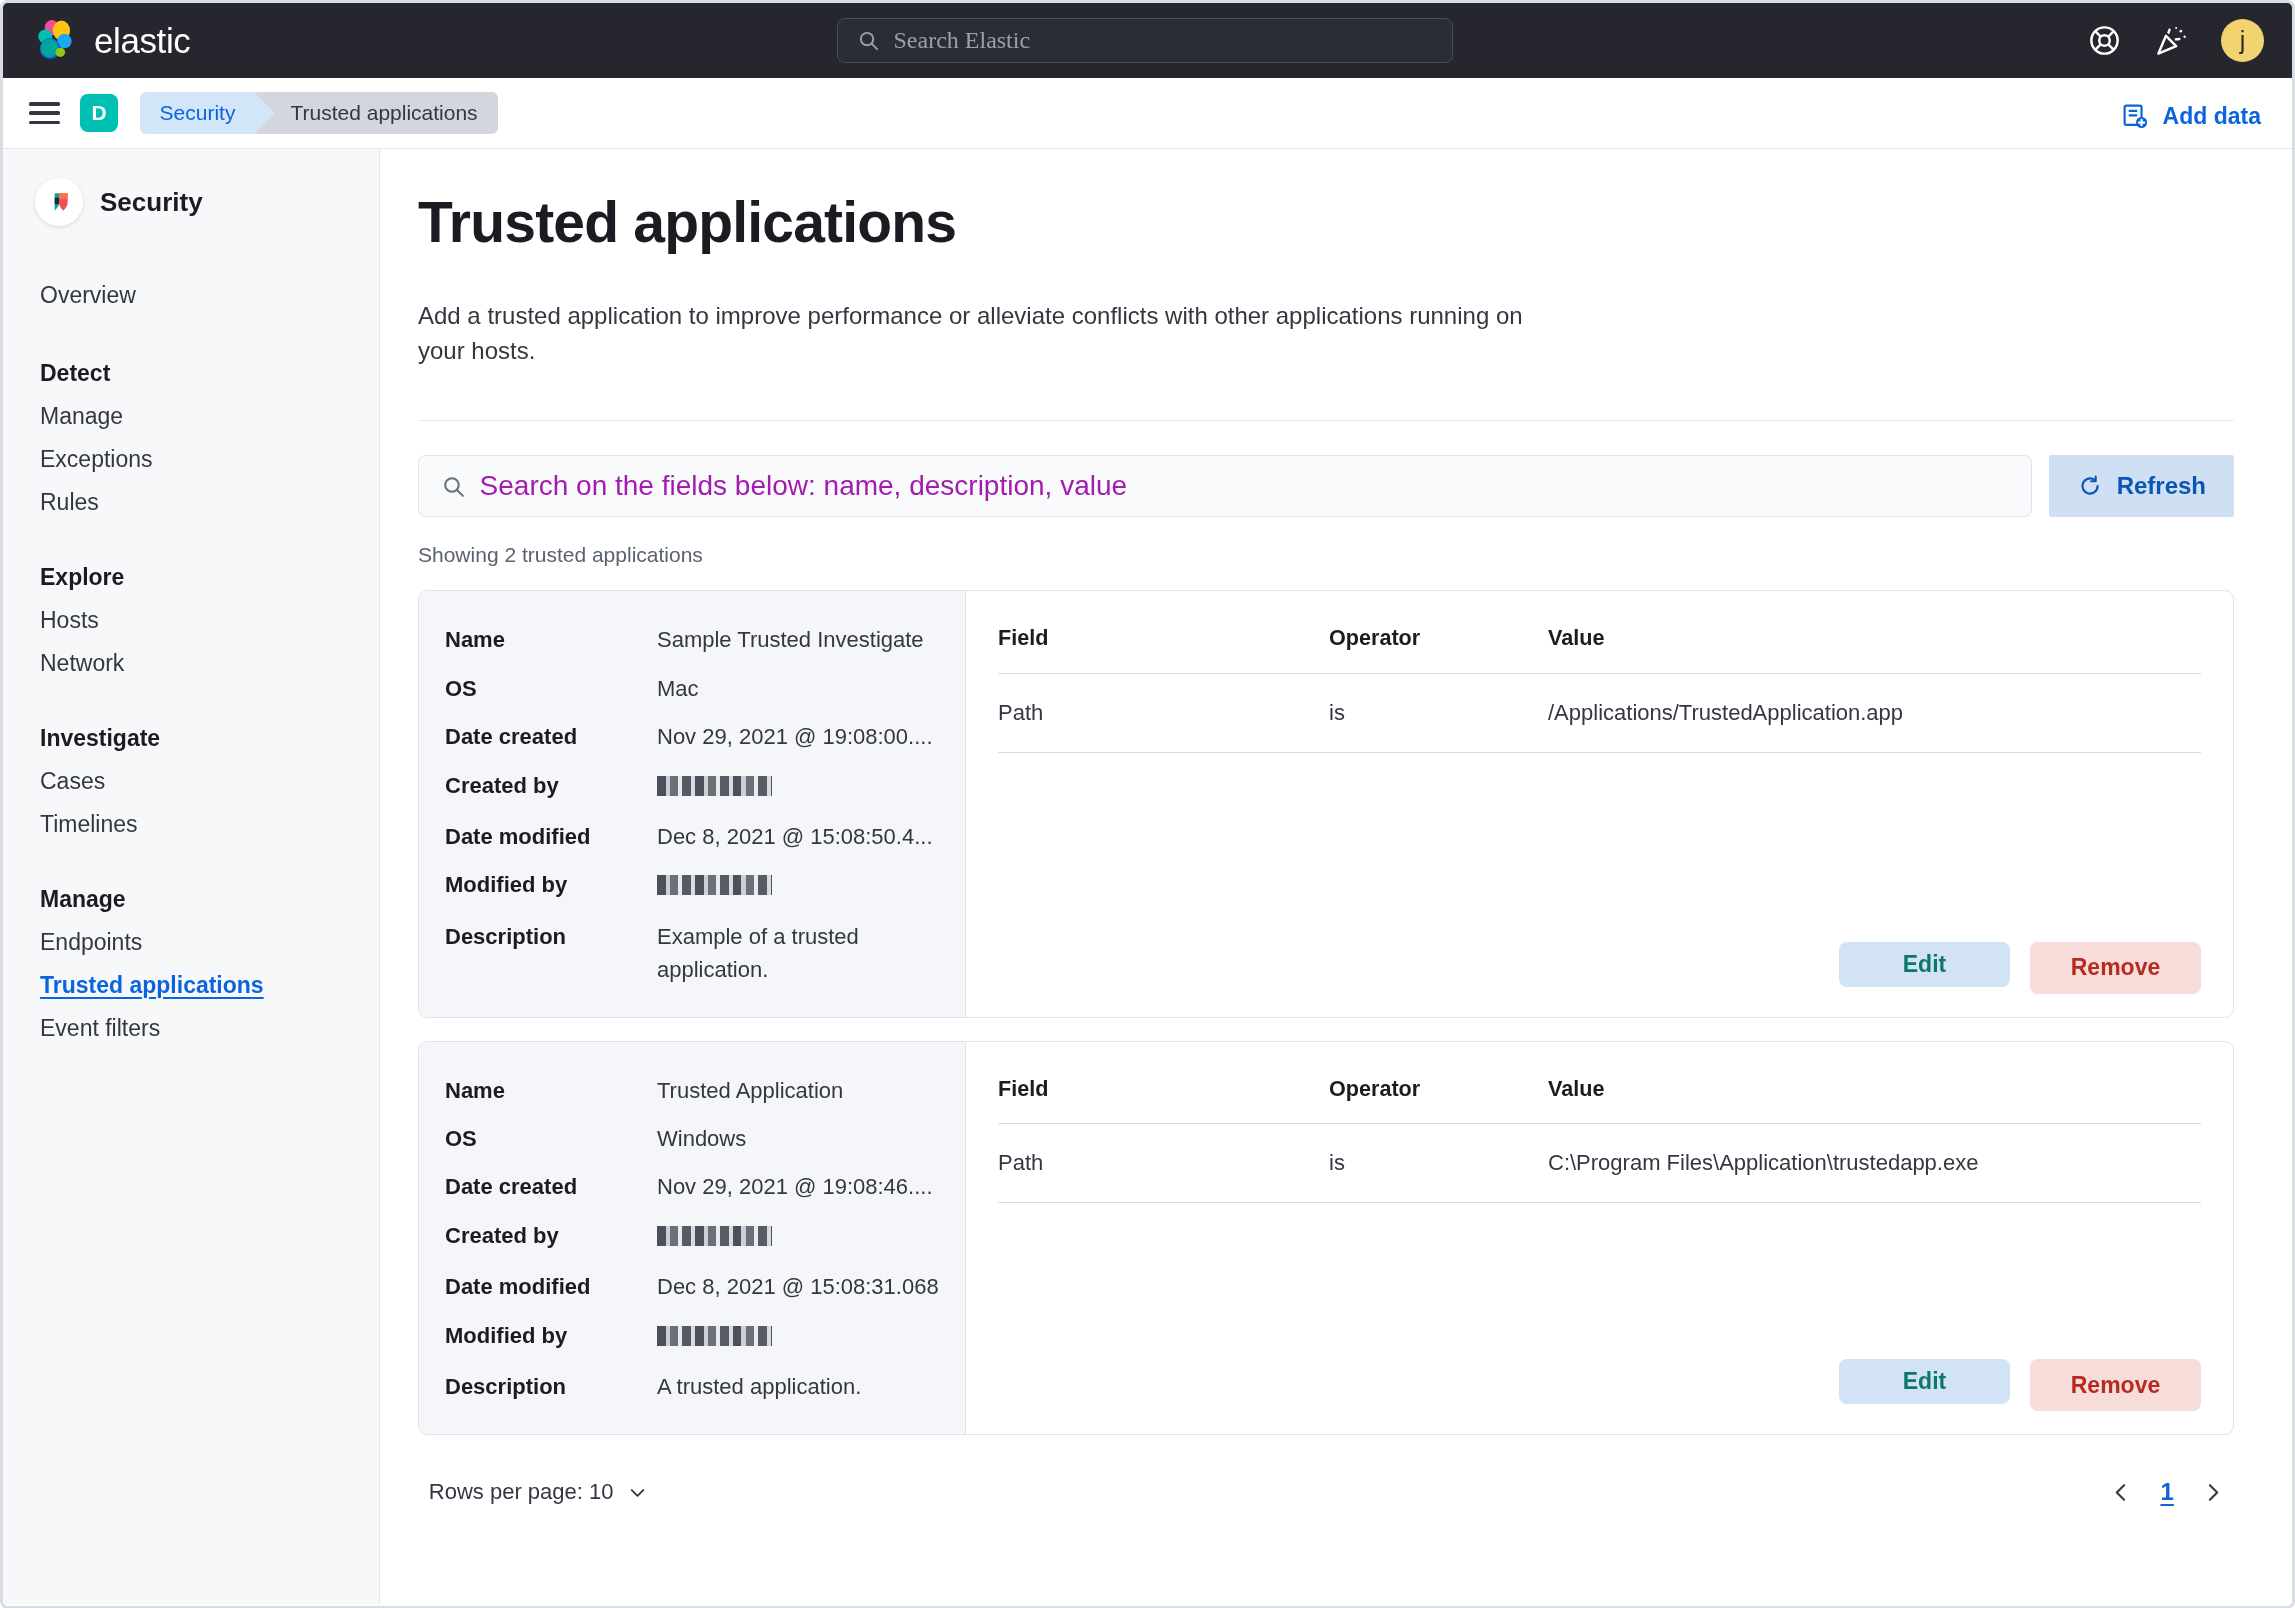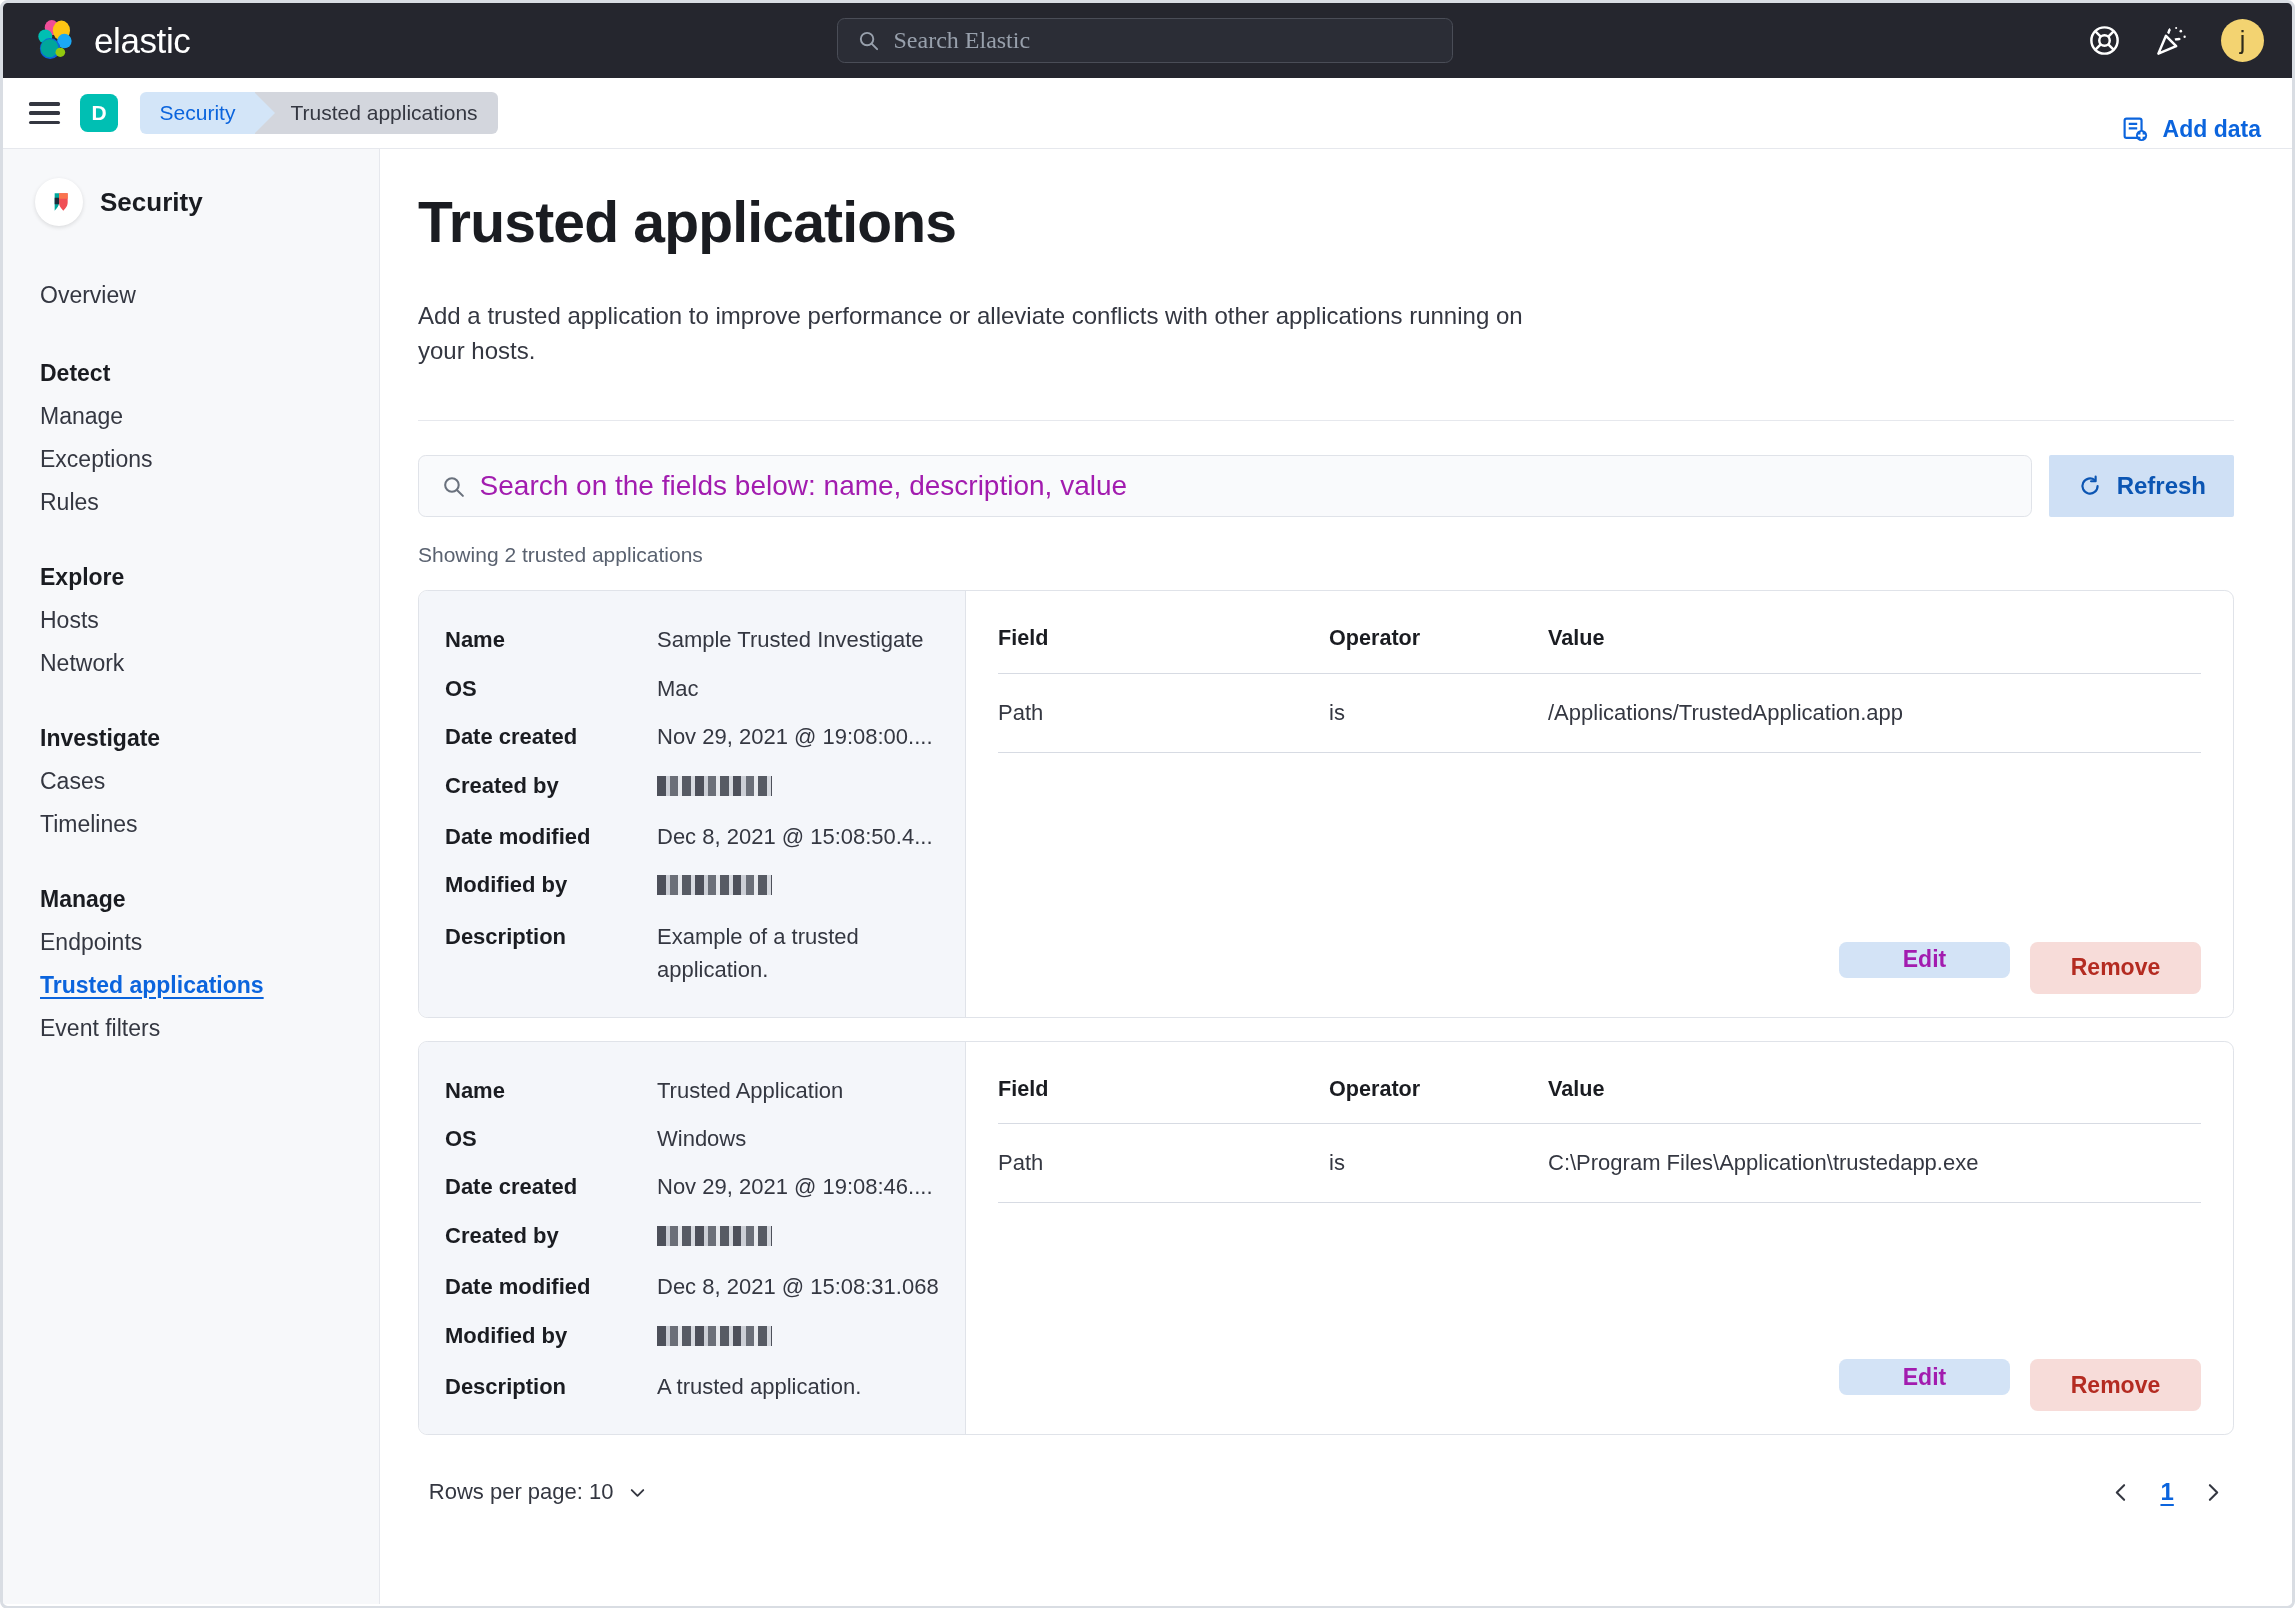--- a/index.html
+++ b/index.html
@@ -132,21 +132,21 @@
   }
   .crumb.last {
     background: #d3d6dd;
     color: #343741;
     border-radius: 0 6.2px 6.2px 0;
     padding-left: 35px;
     margin-left: 0;
   }
   .add-data {
     position: absolute;
-    right: 31px; top: 16px; height: 71px;
+    right: 31px; top: 3px; height: 71px;
     display:flex; align-items:center; gap: 12.3px;
     color: #0b64dd; font-size: 23px; font-weight: 700;
     cursor: pointer;
   }
 
   
   .body-wrap { display: flex; height: calc(1609px - 75px - 71px - 7.7px); }
 
   .sidebar {
     width: 377px;
@@ -318,23 +318,23 @@
     border-bottom: 1.5px solid #d7dbe3;
   }
   .col-field { width: 331px; }
   .col-op { width: 219px; }
   .card-actions {
     margin-top: auto;
     display: flex; justify-content: flex-end; gap: 20px;
     padding-top: 26px;
   }
   .btn-edit {
-    background: #d3e3f6; color: #a21caf;
+    background: #d3e3f6; color: #0f766e;
     border: none; border-radius: 7.7px;
-    height: 36px; width: 171px;
+    height: 45px; width: 171px;
     font-size: 23px; font-weight: 700;
     cursor: pointer;
     font-family: "Liberation Sans", sans-serif;
   }
   .btn-remove {
     background: #f7dcd9; color: #b42b21;
     border: none; border-radius: 7.7px;
     height: 52px; width: 171px;
     font-size: 23px; font-weight: 700;
     cursor: pointer;

